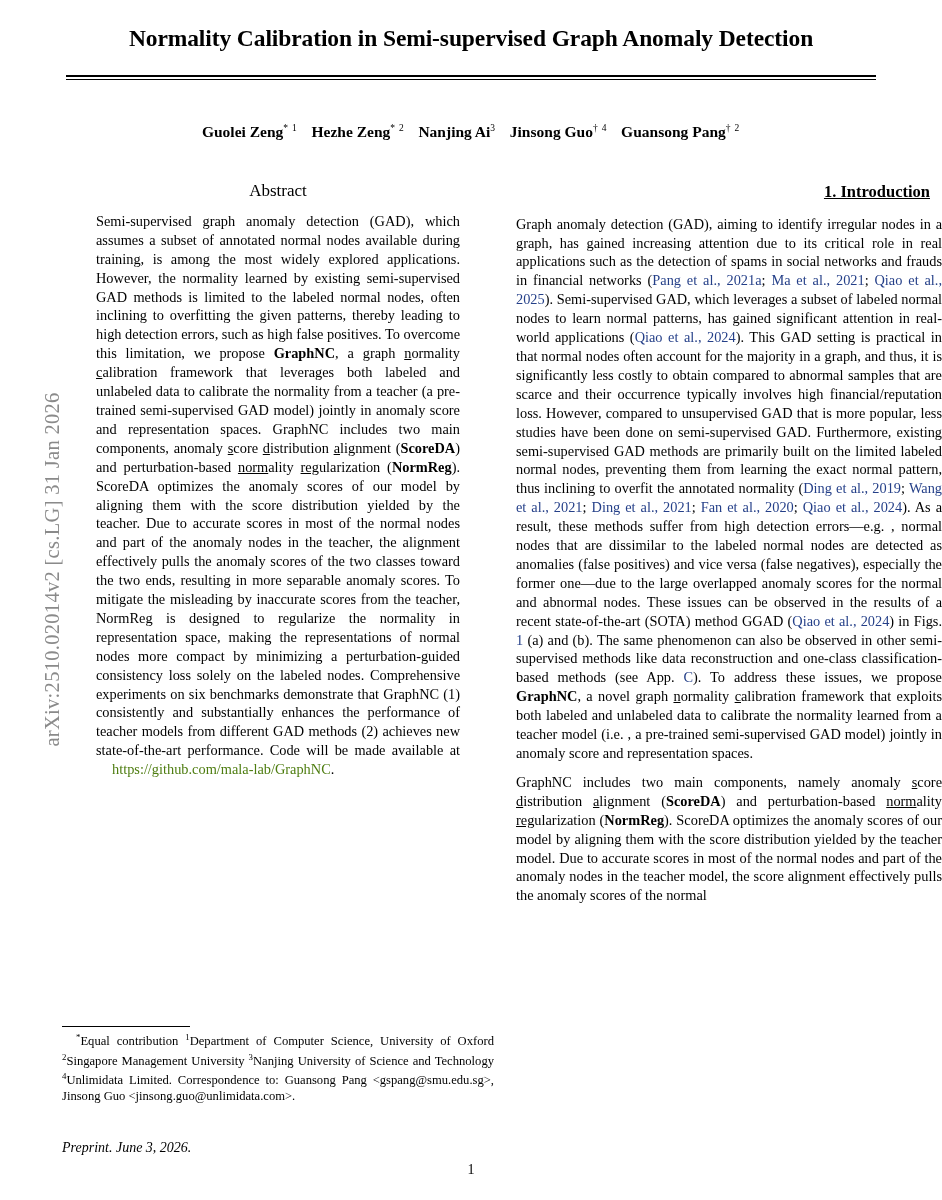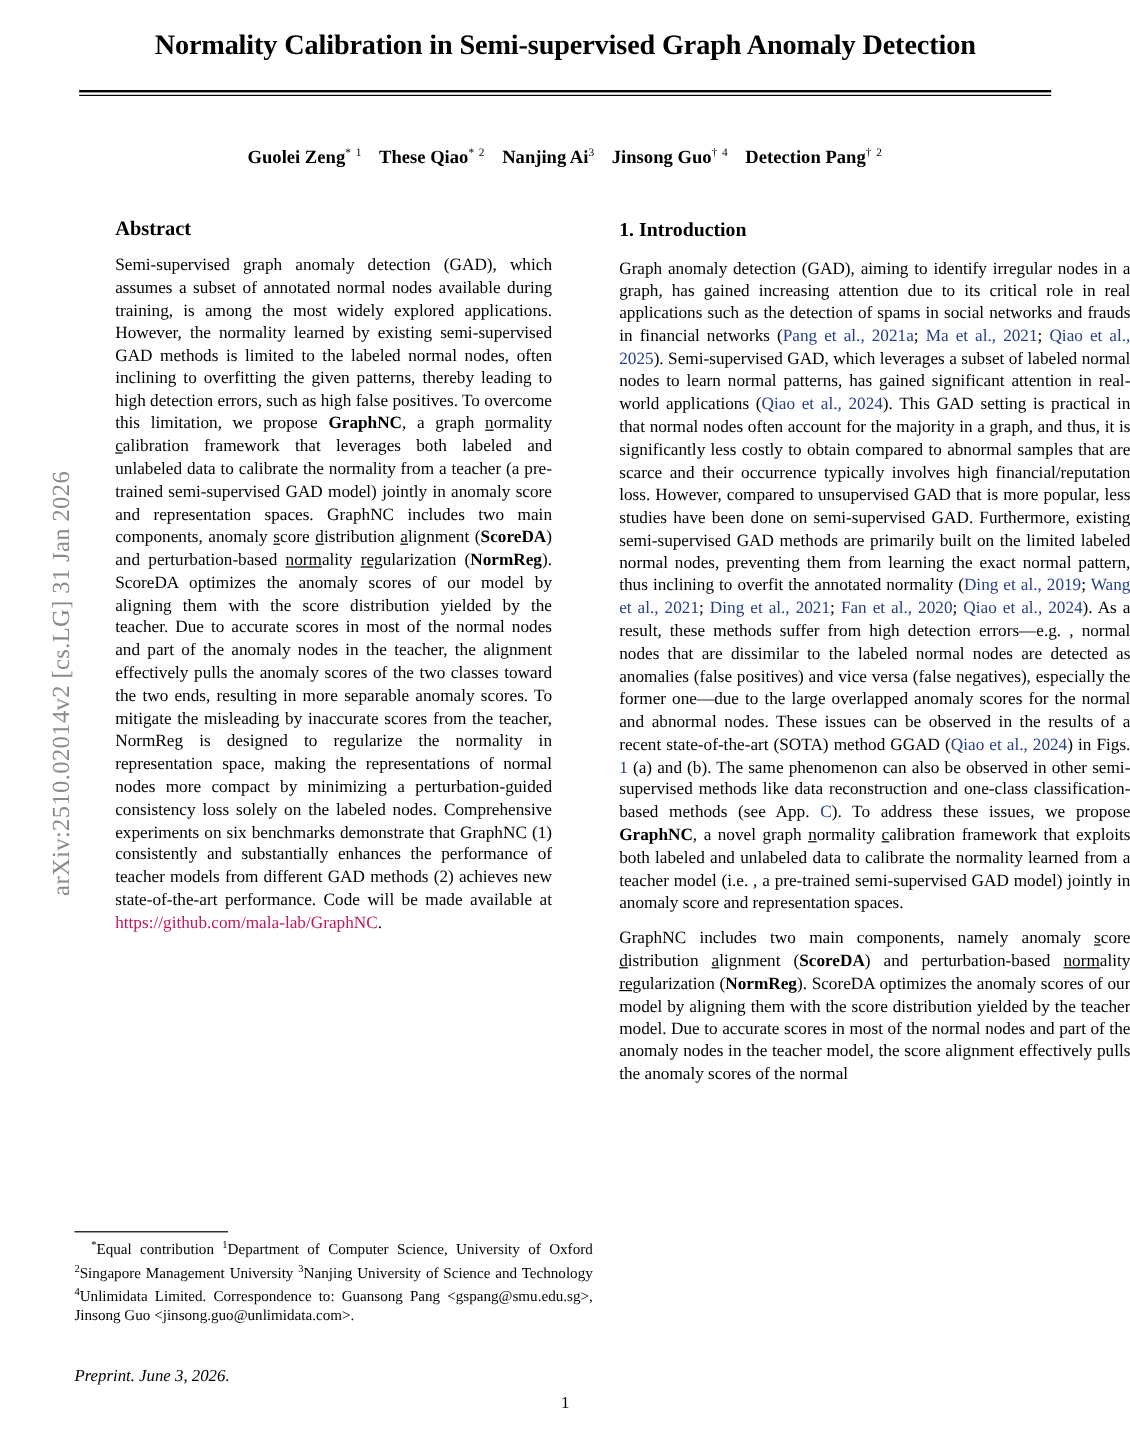--- a/index.html
+++ b/index.html
@@ -88,38 +88,39 @@
     text-align: justify;
     text-justify: inter-word;
     hyphens: manual;
   }
   #col-left  { left: 96px;  width: 364px; }
   #col-right { left: 516px; width: 426px; }
 
   h2.section-head {
     font-size: 16.5px;
     font-weight: bold;
-    margin: 0 0 12px 0;
-    text-align: left;
+    margin: 0 12px 12px 0;
+    text-align: right;
     line-height: 1.25;
+    text-decoration: underline;
   }
   h2.abstract-head {
     font-size: 17px;
-    font-weight: bold;
-    text-align: left;
+    font-weight: normal;
+    text-align: center;
     margin: 0 0 11px 0;
   }
   p.para {
     margin: 0 0 10px 0;
     text-indent: 0;
   }
   p.para:last-child { margin-bottom: 0; }
 
   .cite  { color: #243f88; }
-  .link  { color: #be185d; }
+  .link  { color: #4d7c0f; margin-left: 16px; }
   .bold  { font-weight: bold; }
   .ul    { text-decoration: underline; text-underline-offset: 1px; }
 
   
   #footnote-block {
     position: absolute;
     left: 62px;
     top: 1026px;
     width: 432px;
     font-size: 12.6px;
@@ -160,24 +161,24 @@
 
 <div id="page">
 
   <div id="title-block">
     <h1 id="paper-title">Normality Calibration in Semi-supervised Graph Anomaly Detection</h1>
     <div class="rule-double"></div>
   </div>
 
   <div id="authors">
     <span class="author"><span>Guolei Zeng</span><sup>* 1</sup></span>
-    <span class="author"><span>These Qiao</span><sup>* 2</sup></span>
+    <span class="author"><span>Hezhe Zeng</span><sup>* 2</sup></span>
     <span class="author"><span>Nanjing Ai</span><sup>3</sup></span>
     <span class="author"><span>Jinsong Guo</span><sup>† 4</sup></span>
-    <span class="author"><span>Detection Pang</span><sup>† 2</sup></span>
+    <span class="author"><span>Guansong Pang</span><sup>† 2</sup></span>
   </div>
 
   <div class="column" id="col-left">
     <h2 class="abstract-head">Abstract</h2>
     <p class="para"><span>Semi-supervised graph anomaly detection (GAD), which assumes a subset of annotated normal nodes available during training, is among the most widely explored applications. However, the normality learned by existing semi-supervised GAD methods is limited to the labeled normal nodes, often inclining to overfitting the given patterns, thereby leading to high detection errors, such as high false positives. To overcome this limitation, we propose </span><span class="bold">GraphNC</span><span>, a </span><span class="ul">g</span><span>raph </span><span class="ul">n</span><span>ormality </span><span class="ul">c</span><span>alibration framework that leverages both labeled and unlabeled data to calibrate the normality from a teacher (a pre-trained semi-supervised GAD model) jointly in anomaly score and representation spaces. GraphNC includes two main components, anomaly </span><span class="ul">s</span><span>core </span><span class="ul">d</span><span>istribution </span><span class="ul">a</span><span>lignment (</span><span class="bold">ScoreDA</span><span>) and perturbation-based </span><span class="ul">norm</span><span>ality </span><span class="ul">reg</span><span>ularization (</span><span class="bold">NormReg</span><span>). ScoreDA optimizes the anomaly scores of our model by aligning them with the score distribution yielded by the teacher. Due to accurate scores in most of the normal nodes and part of the anomaly nodes in the teacher, the alignment effectively pulls the anomaly scores of the two classes toward the two ends, resulting in more separable anomaly scores. To mitigate the misleading by inaccurate scores from the teacher, NormReg is designed to regularize the normality in representation space, making the representations of normal nodes more compact by minimizing a perturbation-guided consistency loss solely on the labeled nodes. Comprehensive experiments on six benchmarks demonstrate that GraphNC (1) consistently and substantially enhances the performance of teacher models from different GAD methods (2) achieves new state-of-the-art performance. Code will be made available at </span><span class="link">https://github.com/mala-lab/GraphNC</span><span>.</span></p>
   </div>
 
   <div class="column" id="col-right">
     <h2 class="section-head">1. Introduction</h2>
 

